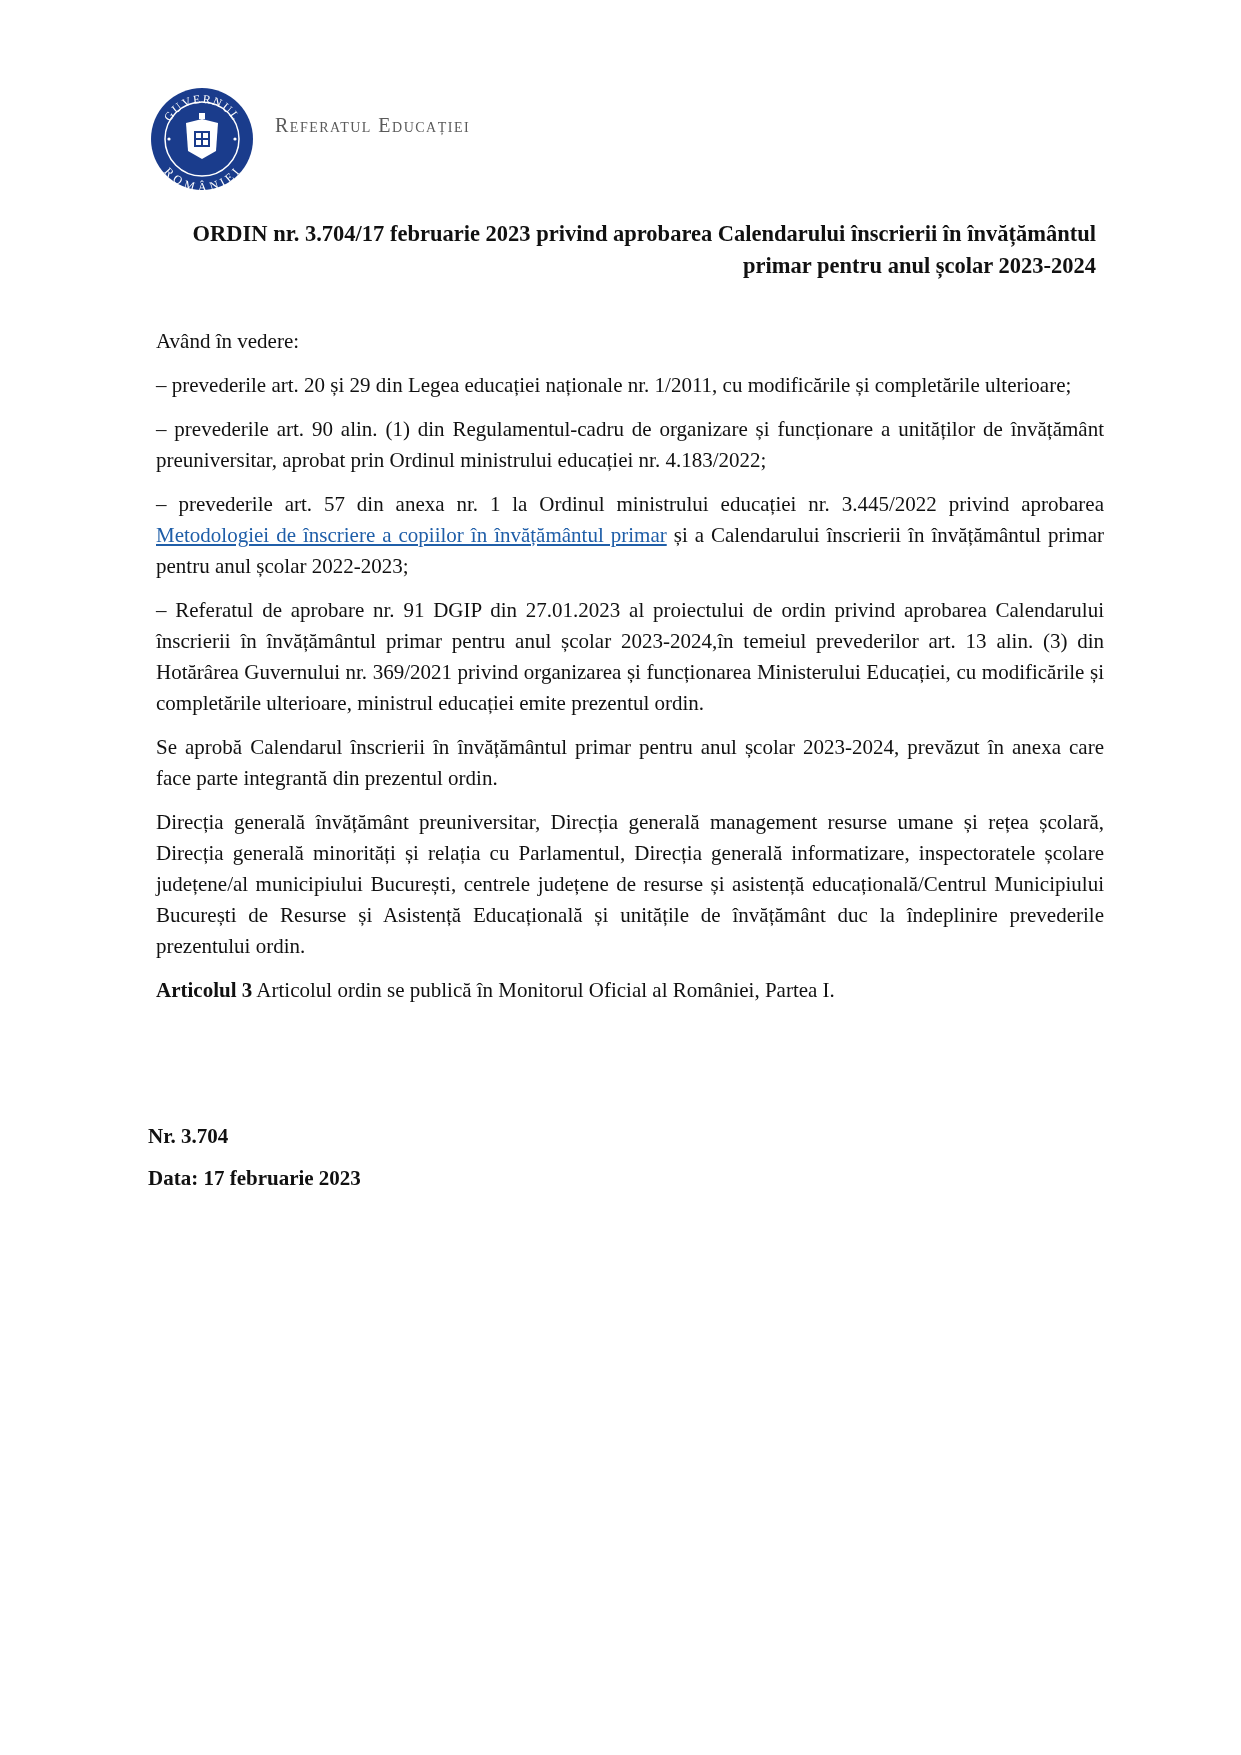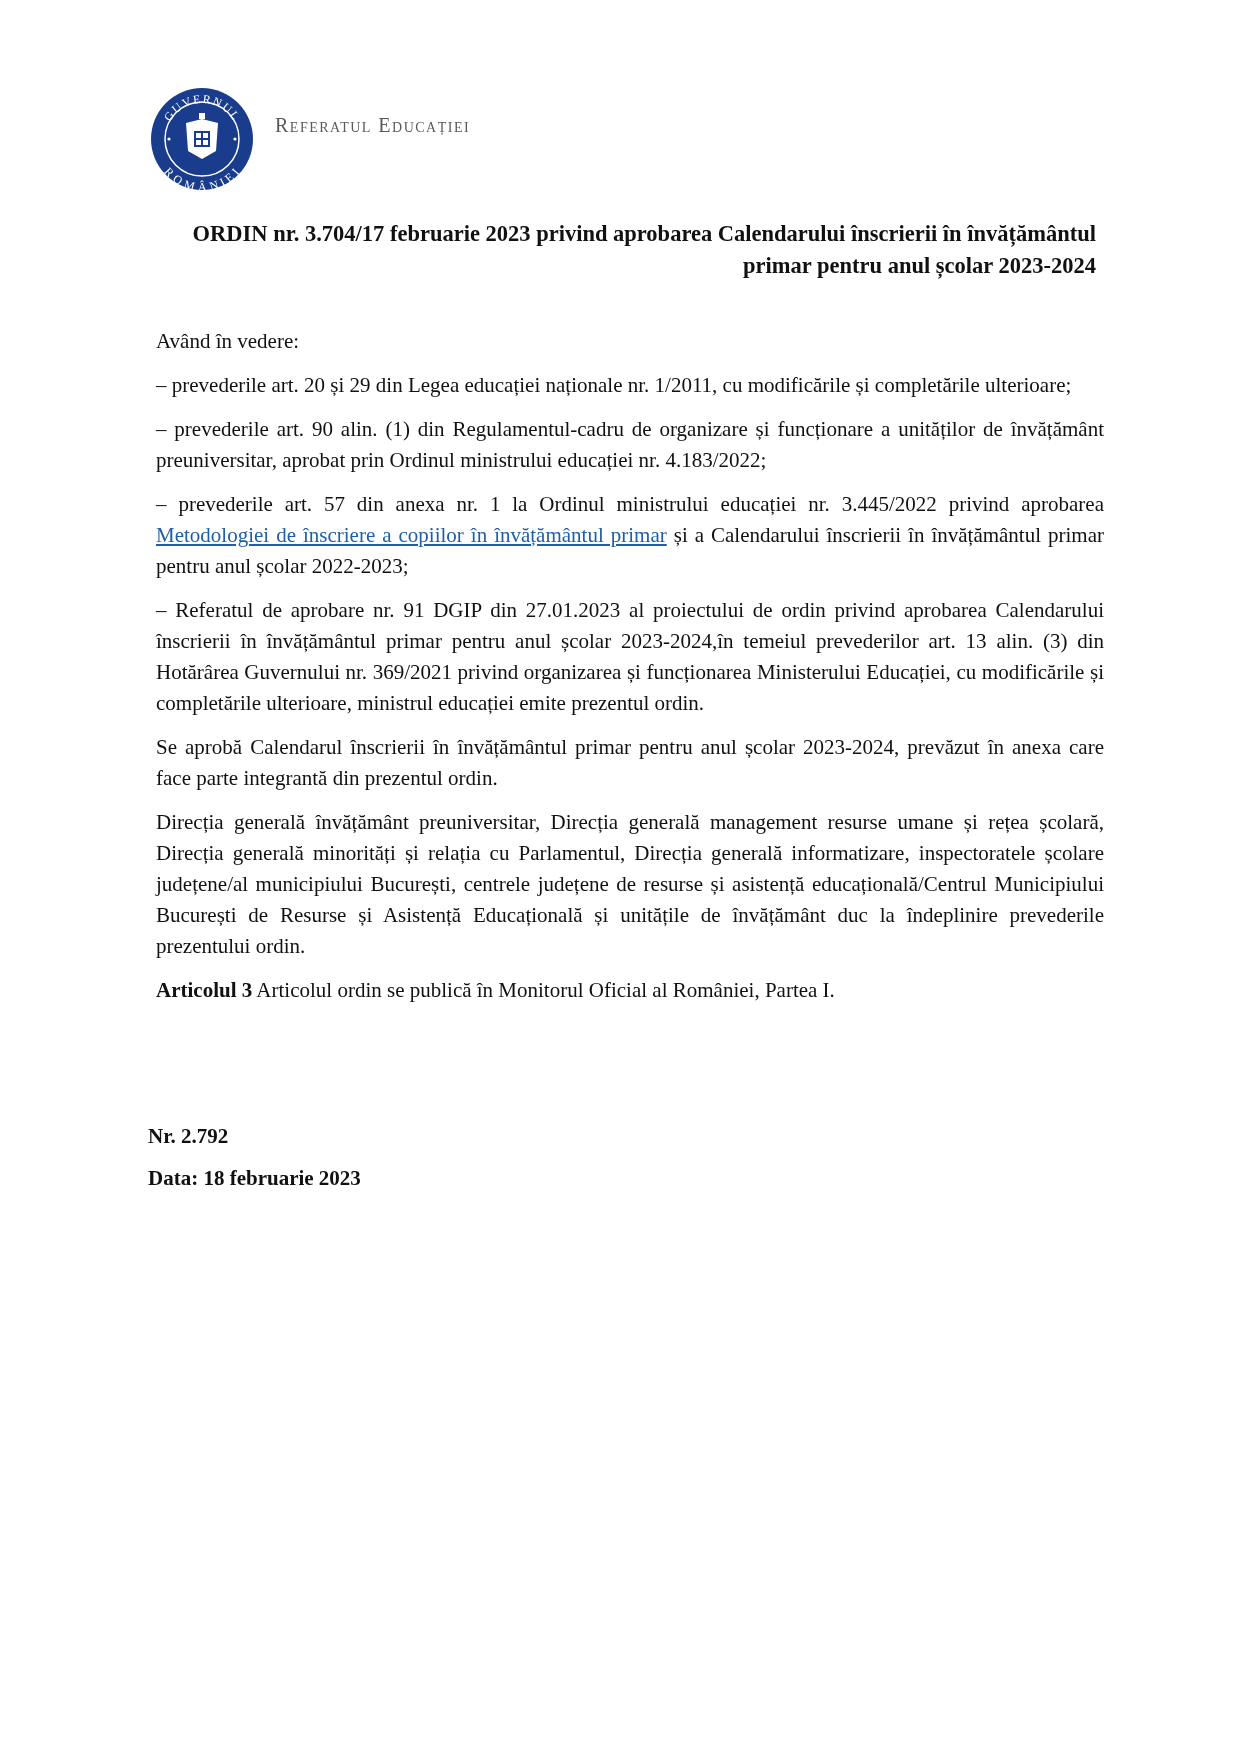--- a/index.html
+++ b/index.html
@@ -55,14 +55,14 @@
   <p>Având în vedere:</p>
   <p>– prevederile art. 20 și 29 din Legea educației naționale nr. 1/2011, cu modificările și completările ulterioare;</p>
   <p>– prevederile art. 90 alin. (1) din Regulamentul-cadru de organizare și funcționare a unităților de învățământ preuniversitar, aprobat prin Ordinul ministrului educației nr. 4.183/2022;</p>
   <p><span>– prevederile art. 57 din anexa nr. 1 la Ordinul ministrului educației nr. 3.445/2022 privind aprobarea </span><a class="link">Metodologiei de înscriere a copiilor în învățământul primar</a><span> și a Calendarului înscrierii în învățământul primar pentru anul școlar 2022-2023;</span></p>
   <p>– Referatul de aprobare nr. 91 DGIP din 27.01.2023 al proiectului de ordin privind aprobarea Calendarului înscrierii în învățământul primar pentru anul școlar 2023-2024,în temeiul prevederilor art. 13 alin. (3) din Hotărârea Guvernului nr. 369/2021 privind organizarea și funcționarea Ministerului Educației, cu modificările și completările ulterioare, ministrul educației emite prezentul ordin.</p>
   <p>Se aprobă Calendarul înscrierii în învățământul primar pentru anul școlar 2023-2024, prevăzut în anexa care face parte integrantă din prezentul ordin.</p>
   <p>Direcția generală învățământ preuniversitar, Direcția generală management resurse umane și rețea școlară, Direcția generală minorități și relația cu Parlamentul, Direcția generală informatizare, inspectoratele școlare județene/al municipiului București, centrele județene de resurse și asistență educațională/Centrul Municipiului București de Resurse și Asistență Educațională și unitățile de învățământ duc la îndeplinire prevederile prezentului ordin.</p>
   <p><span class="b">Articolul 3</span><span> Articolul ordin se publică în Monitorul Oficial al României, Partea I.</span></p>
 </div>
 
-<div class="sig" style="top:1124px;">Nr. 2.792</div>
-<div class="sig" style="top:1166px;">Data: 18 februarie 2023</div>
+<div class="sig" style="top:1124px;">Nr. 3.704</div>
+<div class="sig" style="top:1166px;">Data: 17 februarie 2023</div>
 
 </body></html>

